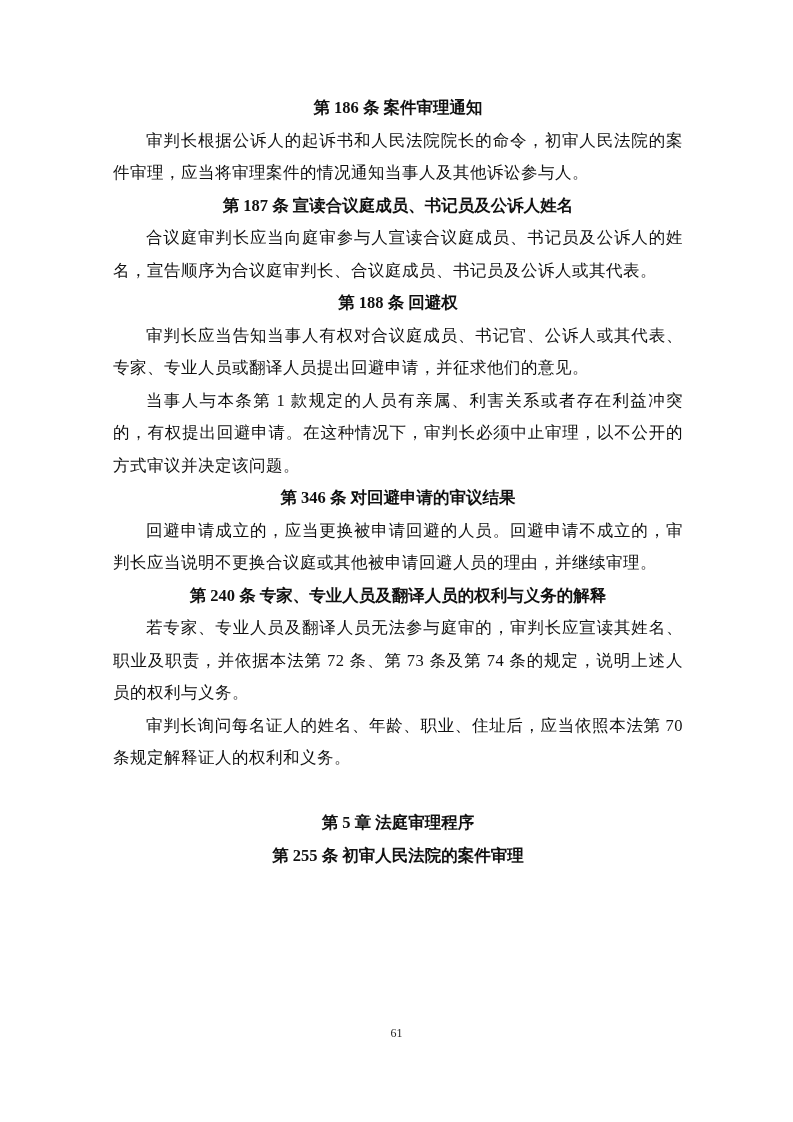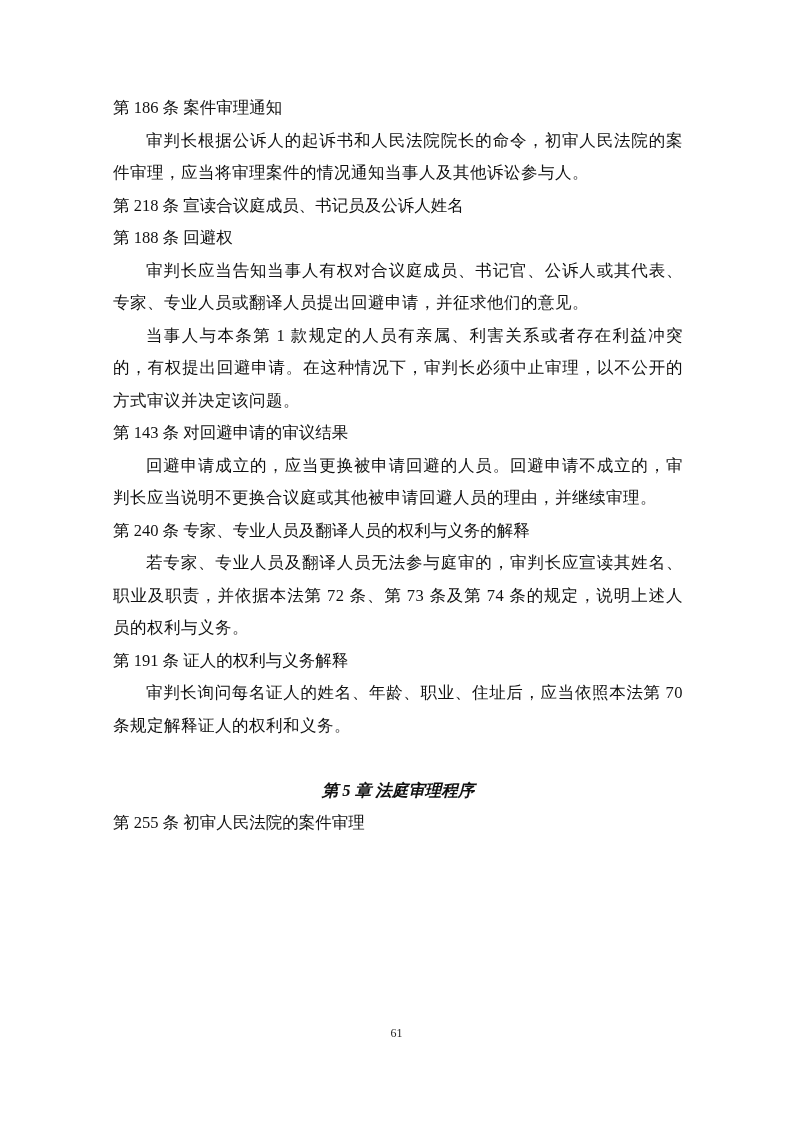--- a/index.html
+++ b/index.html
@@ -19,27 +19,26 @@
   }
   .content {
     position: absolute;
     top: 92px;
     left: 113px;
     width: 570px;
     font-size: 16.5px;
     line-height: 32.5px;
   }
   .heading {
-    text-align: left;
-    font-weight: normal;
+    text-align: center;
+    font-weight: bold;
   }
   .chapter-heading {
     text-align: center;
     font-weight: bold;
-    font-style: italic;
   }
   .para {
     text-align: justify;
     text-indent: 2em;
     letter-spacing: 0.5px;
   }
   .spacer {
     height: 32.5px;
   }
   .page-number {
@@ -53,28 +52,28 @@
     font-family: "Liberation Serif", "DejaVu Serif", serif;
   }
 </style>
 </head>
 <body>
 
 <div class="page">
   <div class="content">
       <div class="heading">第 186 条  案件审理通知</div>
       <div class="para">审判长根据公诉人的起诉书和人民法院院长的命令，初审人民法院的案件审理，应当将审理案件的情况通知当事人及其他诉讼参与人。</div>
-      <div class="heading">第 218 条  宣读合议庭成员、书记员及公诉人姓名</div>
+      <div class="heading">第 187 条  宣读合议庭成员、书记员及公诉人姓名</div>
+      <div class="para">合议庭审判长应当向庭审参与人宣读合议庭成员、书记员及公诉人的姓名，宣告顺序为合议庭审判长、合议庭成员、书记员及公诉人或其代表。</div>
       <div class="heading">第 188 条  回避权</div>
       <div class="para">审判长应当告知当事人有权对合议庭成员、书记官、公诉人或其代表、专家、专业人员或翻译人员提出回避申请，并征求他们的意见。</div>
       <div class="para">当事人与本条第 1 款规定的人员有亲属、利害关系或者存在利益冲突的，有权提出回避申请。在这种情况下，审判长必须中止审理，以不公开的方式审议并决定该问题。</div>
-      <div class="heading">第 143 条  对回避申请的审议结果</div>
+      <div class="heading">第 346 条  对回避申请的审议结果</div>
       <div class="para">回避申请成立的，应当更换被申请回避的人员。回避申请不成立的，审判长应当说明不更换合议庭或其他被申请回避人员的理由，并继续审理。</div>
       <div class="heading">第 240 条  专家、专业人员及翻译人员的权利与义务的解释</div>
       <div class="para">若专家、专业人员及翻译人员无法参与庭审的，审判长应宣读其姓名、职业及职责，并依据本法第 72 条、第 73 条及第 74 条的规定，说明上述人员的权利与义务。</div>
-      <div class="heading">第 191 条  证人的权利与义务解释</div>
       <div class="para">审判长询问每名证人的姓名、年龄、职业、住址后，应当依照本法第 70 条规定解释证人的权利和义务。</div>
       <div class="spacer"></div>
       <div class="chapter-heading">第 5 章  法庭审理程序</div>
       <div class="heading">第 255 条  初审人民法院的案件审理</div>
     </div>
   <div class="page-number">61</div>
 </div>
 
 </body></html>

